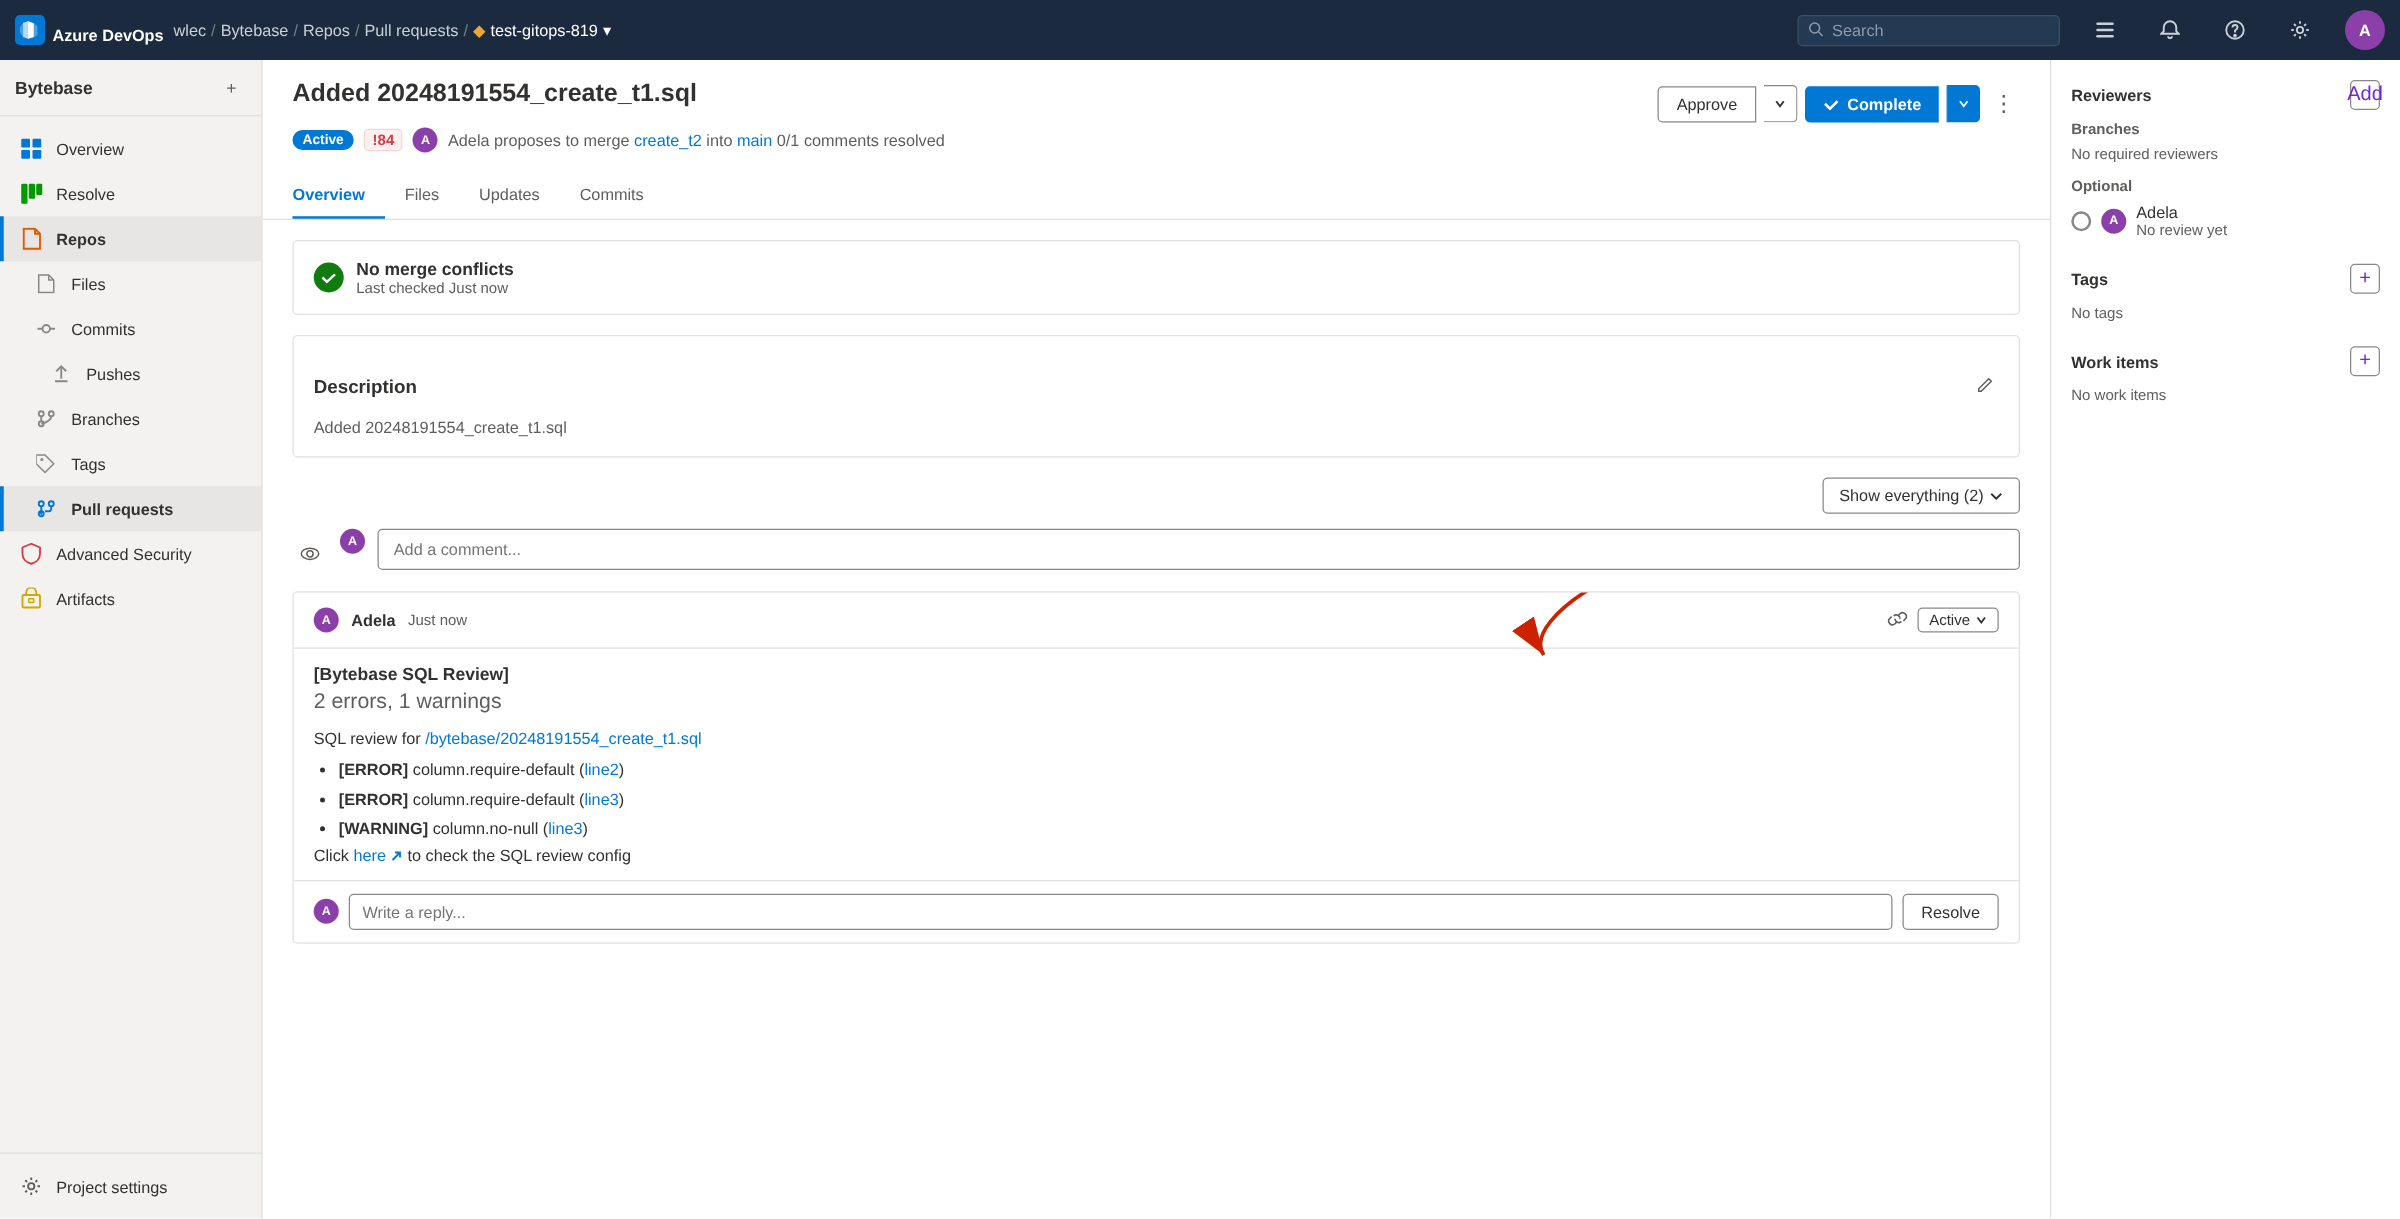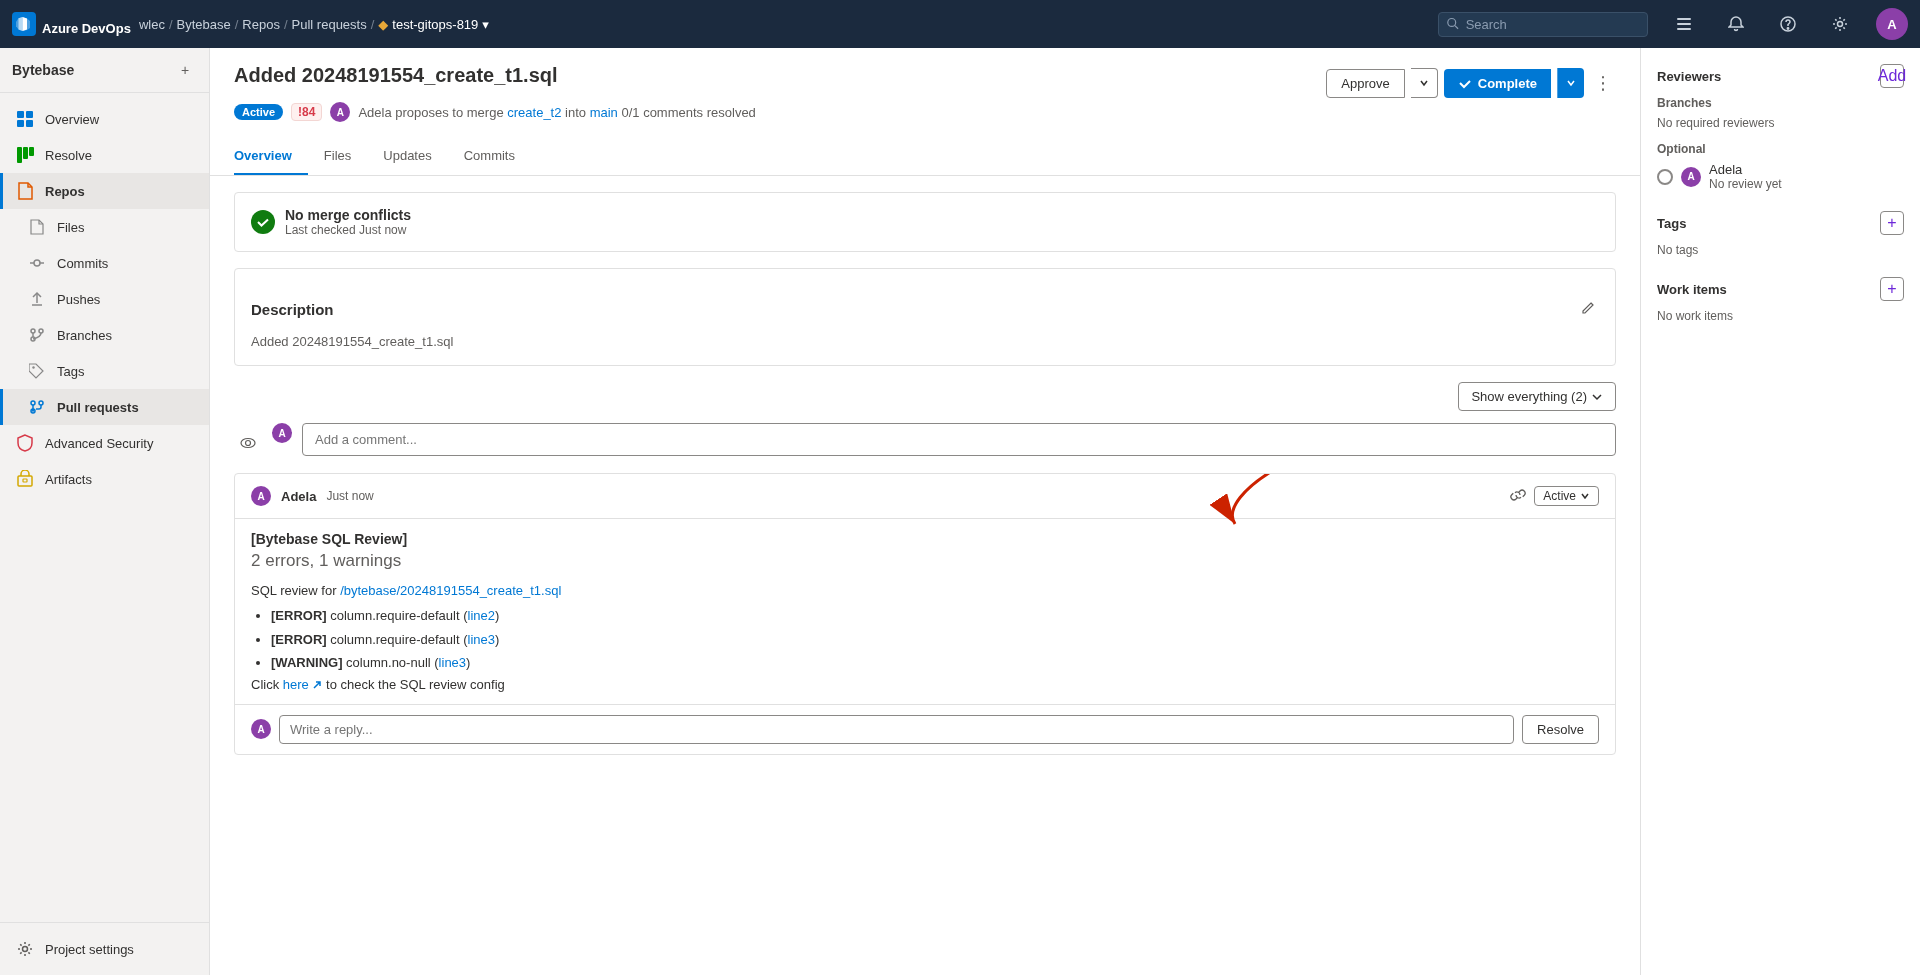--- a/index.html
+++ b/index.html
@@ -258,21 +258,21 @@
       <div class="sidebar-item" style="padding-left:24px;">
         <span class="item-icon">
           <svg width="16" height="16" viewBox="0 0 16 16" fill="none">
               <circle cx="8" cy="8" r="3" stroke="#888" stroke-width="1.5"></circle>
               <line x1="1" y1="8" x2="5" y2="8" stroke="#888" stroke-width="1.5"></line>
               <line x1="11" y1="8" x2="15" y2="8" stroke="#888" stroke-width="1.5"></line>
             </svg>
         </span>
         <span>Commits</span>
       </div>
-      <div class="sidebar-item" style="padding-left:24px;">
+      <div class="sidebar-item" style="padding-left:24px;margin-left:12px;">
         <span class="item-icon">
           <svg width="16" height="16" viewBox="0 0 16 16" fill="none">
               <line x1="8" y1="12" x2="8" y2="2" stroke="#888" stroke-width="1.5"></line>
               <polyline points="4,6 8,2 12,6" fill="none" stroke="#888" stroke-width="1.5"></polyline>
               <line x1="3" y1="14" x2="13" y2="14" stroke="#888" stroke-width="1.5"></line>
             </svg>
         </span>
         <span>Pushes</span>
       </div>
       <div class="sidebar-item" style="padding-left:24px;">

